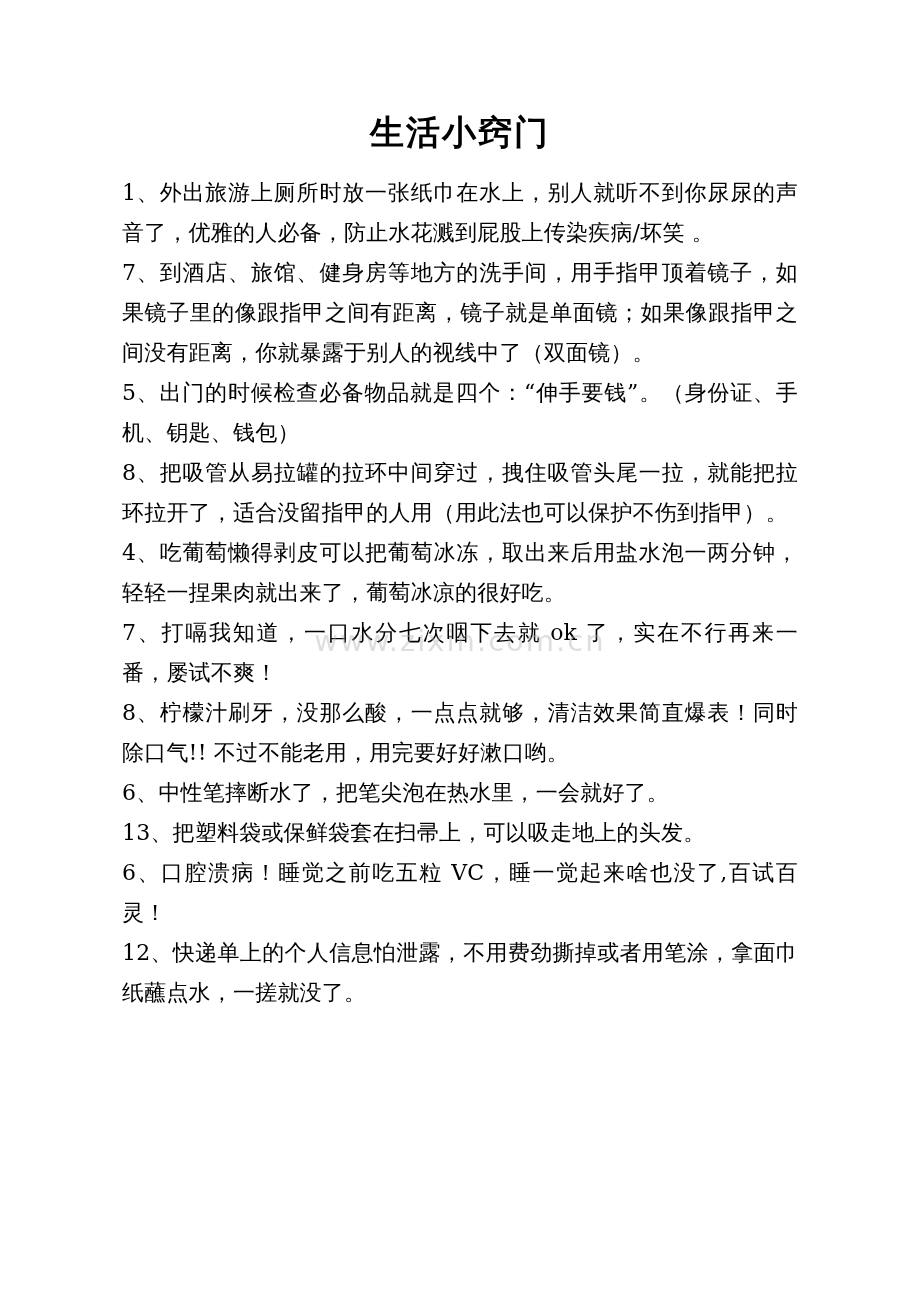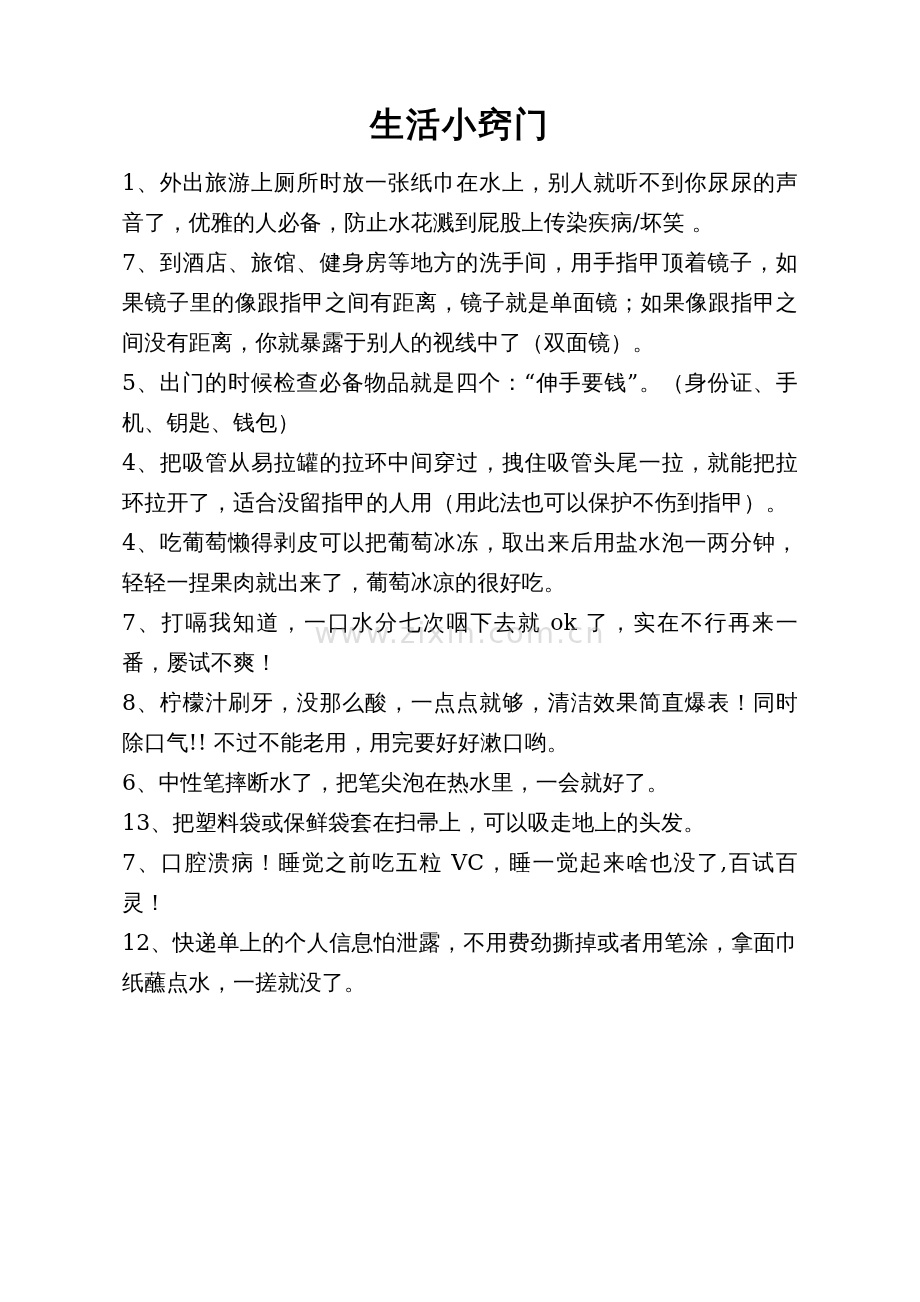--- a/index.html
+++ b/index.html
@@ -21,21 +21,21 @@
     height: 1302px;
     box-sizing: border-box;
     padding: 0 122px;
   }
   .doc-title {
     text-align: center;
     font-family: "DejaVu Sans", "Liberation Sans", sans-serif;
     font-weight: bold;
     font-size: 34px;
     letter-spacing: 2px;
-    margin: 0;
+    margin: 8px;
     padding-top: 104px;
     padding-bottom: 12px;
     line-height: 1.2;
   }
   .body-text {
     margin-top: 6px;
   }
   .para {
     font-size: 22px;
     line-height: 40px;
@@ -63,25 +63,25 @@
 <body>
 
 <div class="page">
 
   <h1 class="doc-title">生活小窍门</h1>
 
   <div class="body-text">
     <p class="para">1、外出旅游上厕所时放一张纸巾在水上，别人就听不到你尿尿的声音了，优雅的人必备，防止水花溅到屁股上传染疾病/坏笑 。</p>
     <p class="para">7、到酒店、旅馆、健身房等地方的洗手间，用手指甲顶着镜子，如果镜子里的像跟指甲之间有距离，镜子就是单面镜；如果像跟指甲之间没有距离，你就暴露于别人的视线中了（双面镜）。</p>
     <p class="para">5、出门的时候检查必备物品就是四个：“伸手要钱”。（身份证、手机、钥匙、钱包）</p>
-    <p class="para">4、把吸管从易拉罐的拉环中间穿过，拽住吸管头尾一拉，就能把拉环拉开了，适合没留指甲的人用（用此法也可以保护不伤到指甲）。</p>
+    <p class="para">8、把吸管从易拉罐的拉环中间穿过，拽住吸管头尾一拉，就能把拉环拉开了，适合没留指甲的人用（用此法也可以保护不伤到指甲）。</p>
     <p class="para">4、吃葡萄懒得剥皮可以把葡萄冰冻，取出来后用盐水泡一两分钟，轻轻一捏果肉就出来了，葡萄冰凉的很好吃。</p>
     <p class="para">7、打嗝我知道，一口水分七次咽下去就 ok 了，实在不行再来一番，屡试不爽！</p>
     <p class="para">8、柠檬汁刷牙，没那么酸，一点点就够，清洁效果简直爆表！同时除口气!! 不过不能老用，用完要好好漱口哟。</p>
     <p class="para">6、中性笔摔断水了，把笔尖泡在热水里，一会就好了。</p>
     <p class="para">13、把塑料袋或保鲜袋套在扫帚上，可以吸走地上的头发。</p>
-    <p class="para">7、口腔溃病！睡觉之前吃五粒 VC，睡一觉起来啥也没了,百试百灵！</p>
+    <p class="para">6、口腔溃病！睡觉之前吃五粒 VC，睡一觉起来啥也没了,百试百灵！</p>
     <p class="para">12、快递单上的个人信息怕泄露，不用费劲撕掉或者用笔涂，拿面巾纸蘸点水，一搓就没了。</p>
   </div>
 
   <div class="watermark">www.zixin.com.cn</div>
 
 </div>
 
 </body></html>

